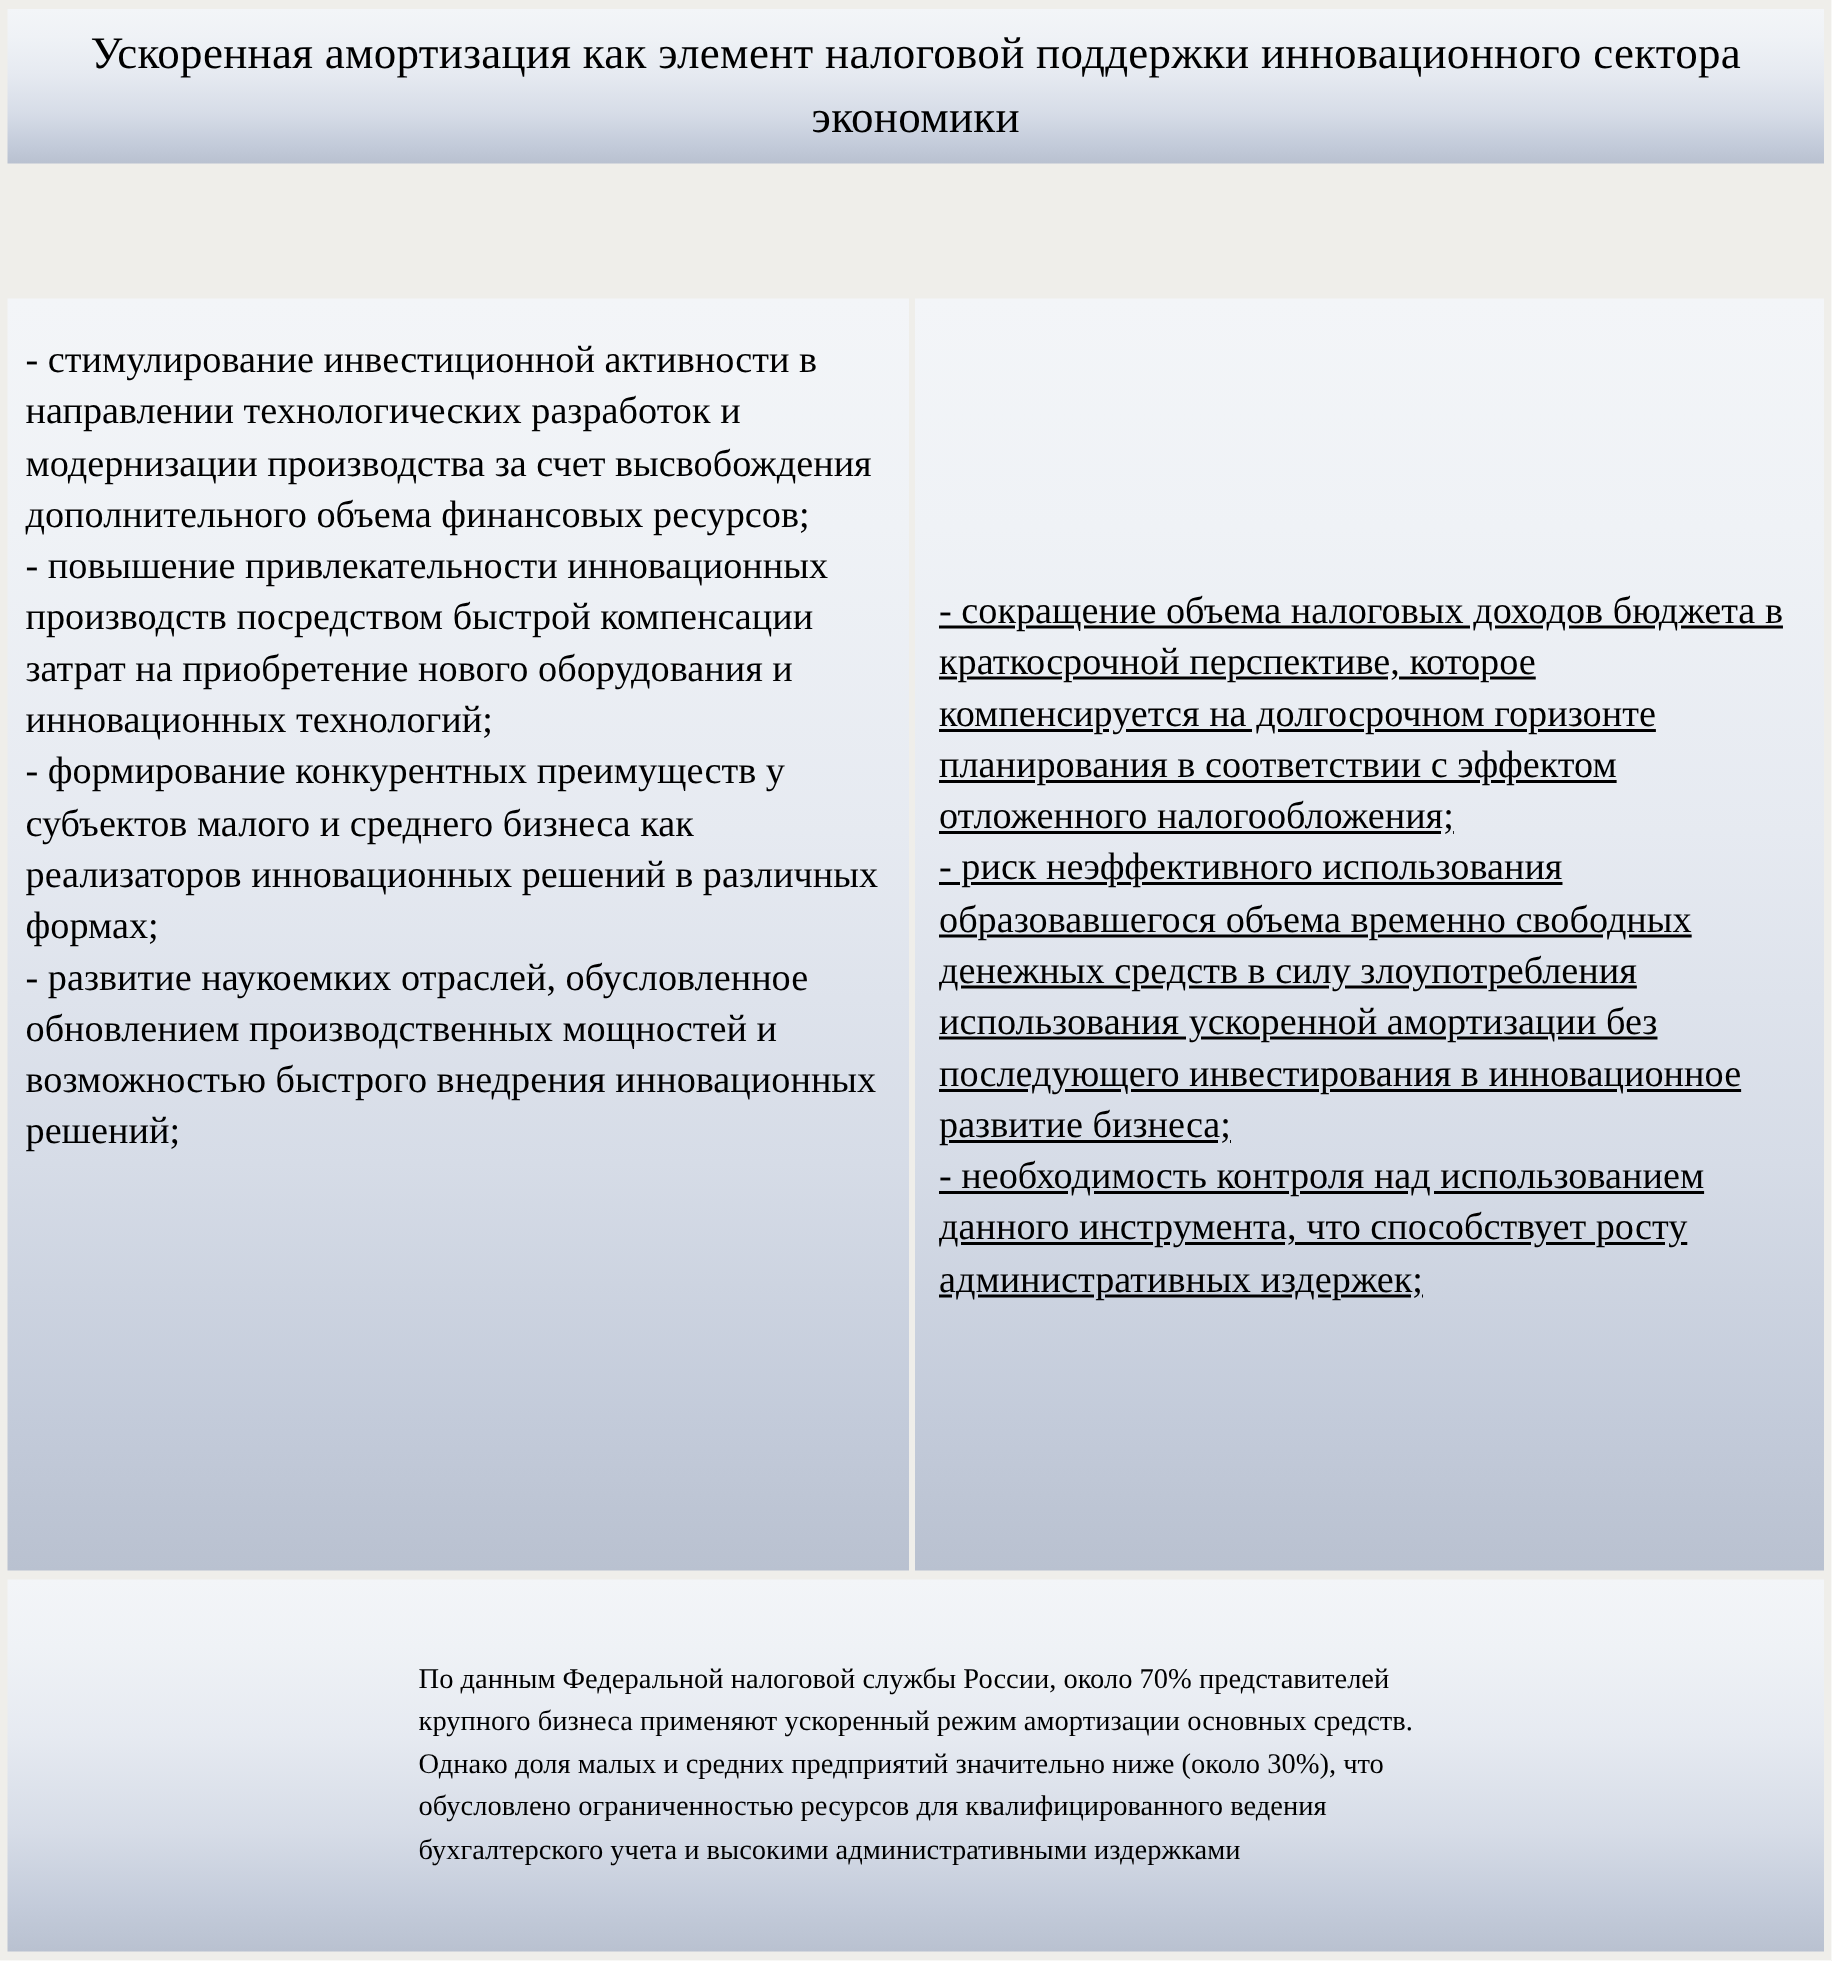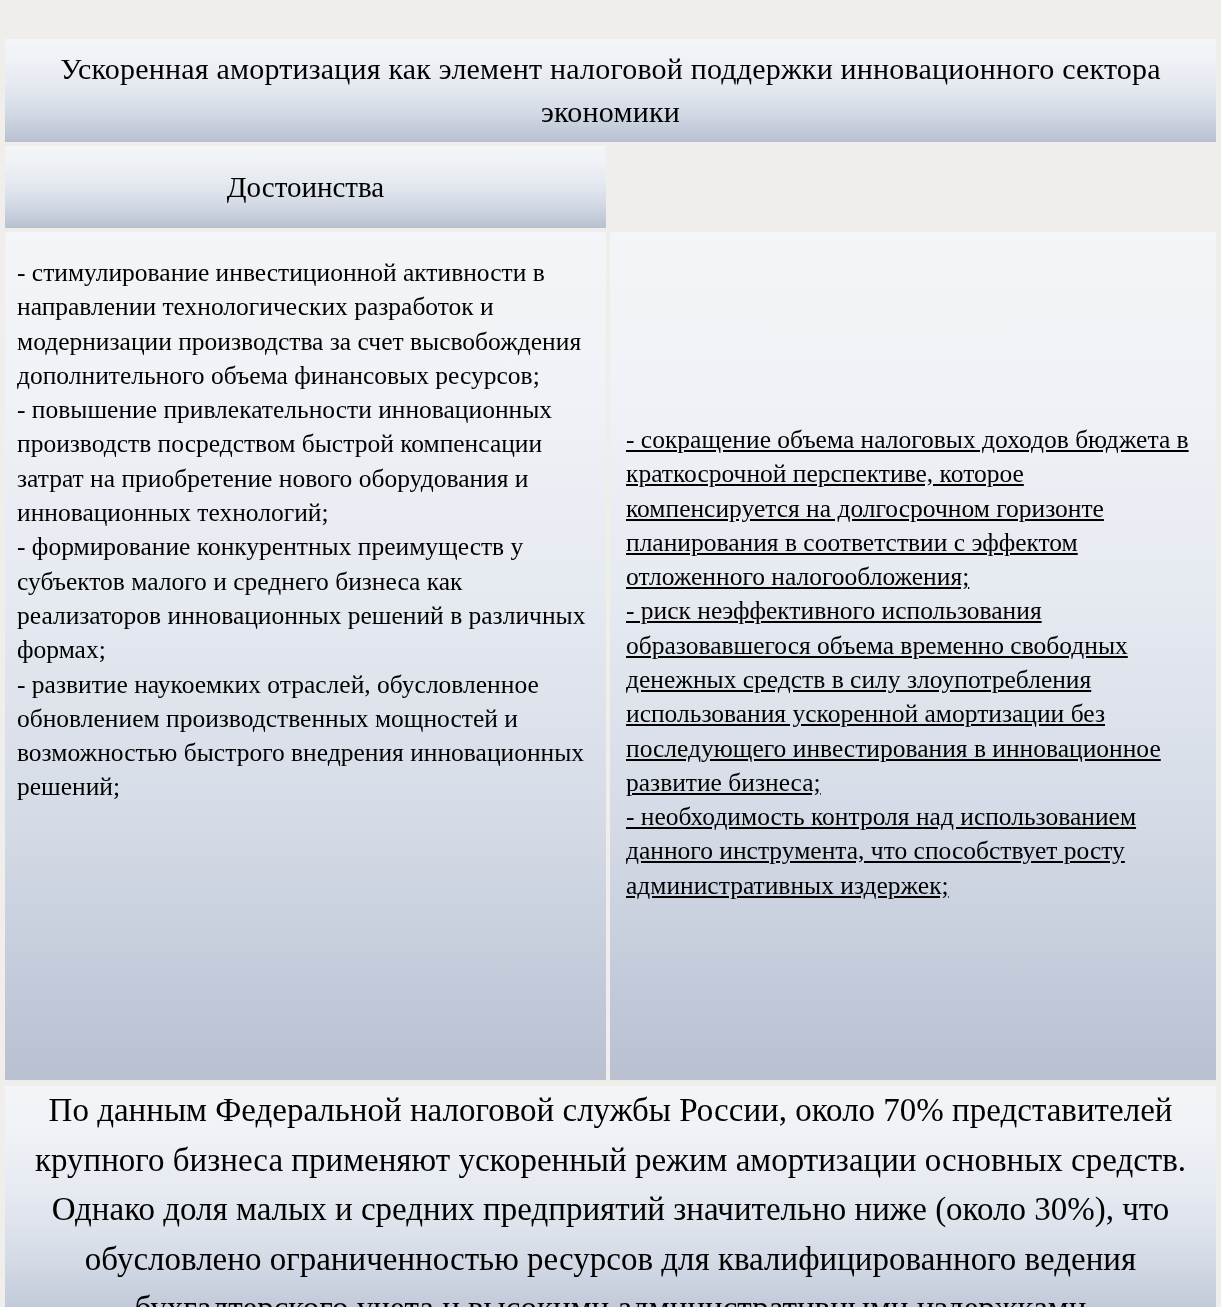--- a/index.html
+++ b/index.html
@@ -26,21 +26,20 @@
   .cell {
     position: absolute;
     box-sizing: border-box;
     background: linear-gradient(to bottom,
         #f3f5f8 0%,
         #eff2f6 18%,
         #e6eaf1 42%,
         #d6dce7 68%,
         #c3cbda 88%,
         #b9c1d0 100%);
-    margin-top: 33px;
   }
 
   
   .title-cell {
     left: 5px;
     top: 6px;
     width: 1211px;
     height: 103px;
     display: flex;
     align-items: center;
@@ -114,39 +113,36 @@
     left: 5px;
     top: 1053px;
     width: 1211px;
     height: 248px;
     display: flex;
     align-items: center;
     justify-content: center;
     padding: 0 24px;
   }
   .footer-text {
-    font-size: 33px;
+    font-size: 19px;
     line-height: 1.5;
-    text-align: center;
+    text-align: left;
     white-space: pre-line;
   }
 </style>
 </head>
 <body>
 
 <div class="table-frame">
 
   <div class="cell title-cell">
     <div class="title-text">Ускоренная амортизация как элемент налоговой поддержки
 инновационного  сектора экономики</div>
   </div>
 
-  <div class="cell header-left">
-    <div class="header-text">Достоинства</div>
-  </div>
 
   <div class="cell body-left">
     <div class="body-text">- стимулирование инвестиционной активности в направлении технологических разработок и модернизации производства за счет высвобождения дополнительного объема финансовых ресурсов;
 - повышение привлекательности инновационных производств посредством быстрой компенсации затрат на приобретение нового оборудования и инновационных технологий;
 - формирование конкурентных преимуществ у субъектов малого и среднего бизнеса как реализаторов инновационных решений в различных формах;
 - развитие наукоемких отраслей, обусловленное обновлением производственных мощностей и возможностью быстрого внедрения инновационных решений;</div>
   </div>
   <div class="cell body-right">
     <div class="body-text">- сокращение объема налоговых доходов бюджета в краткосрочной перспективе, которое компенсируется на долгосрочном горизонте планирования в соответствии с эффектом отложенного налогообложения;
 - риск неэффективного использования образовавшегося объема временно свободных денежных средств в силу злоупотребления использования ускоренной амортизации без последующего инвестирования в инновационное развитие бизнеса;

